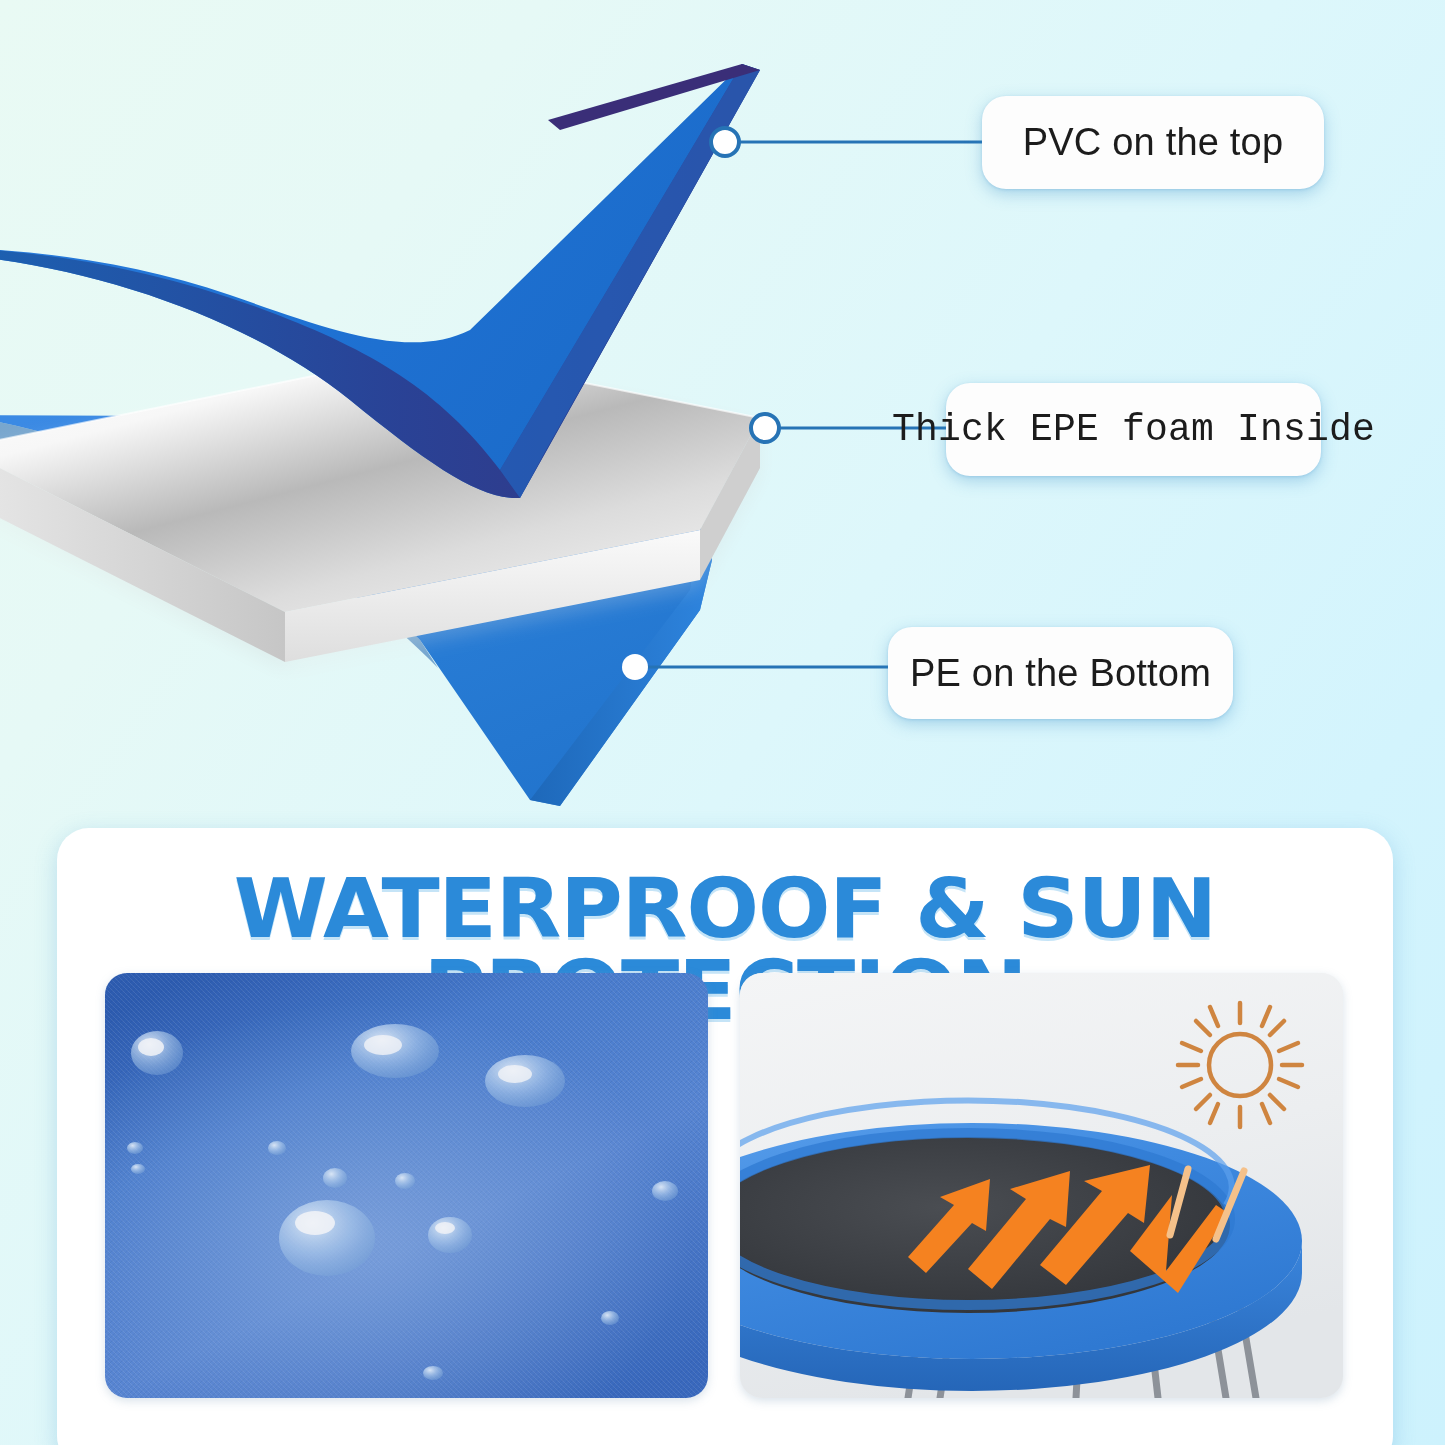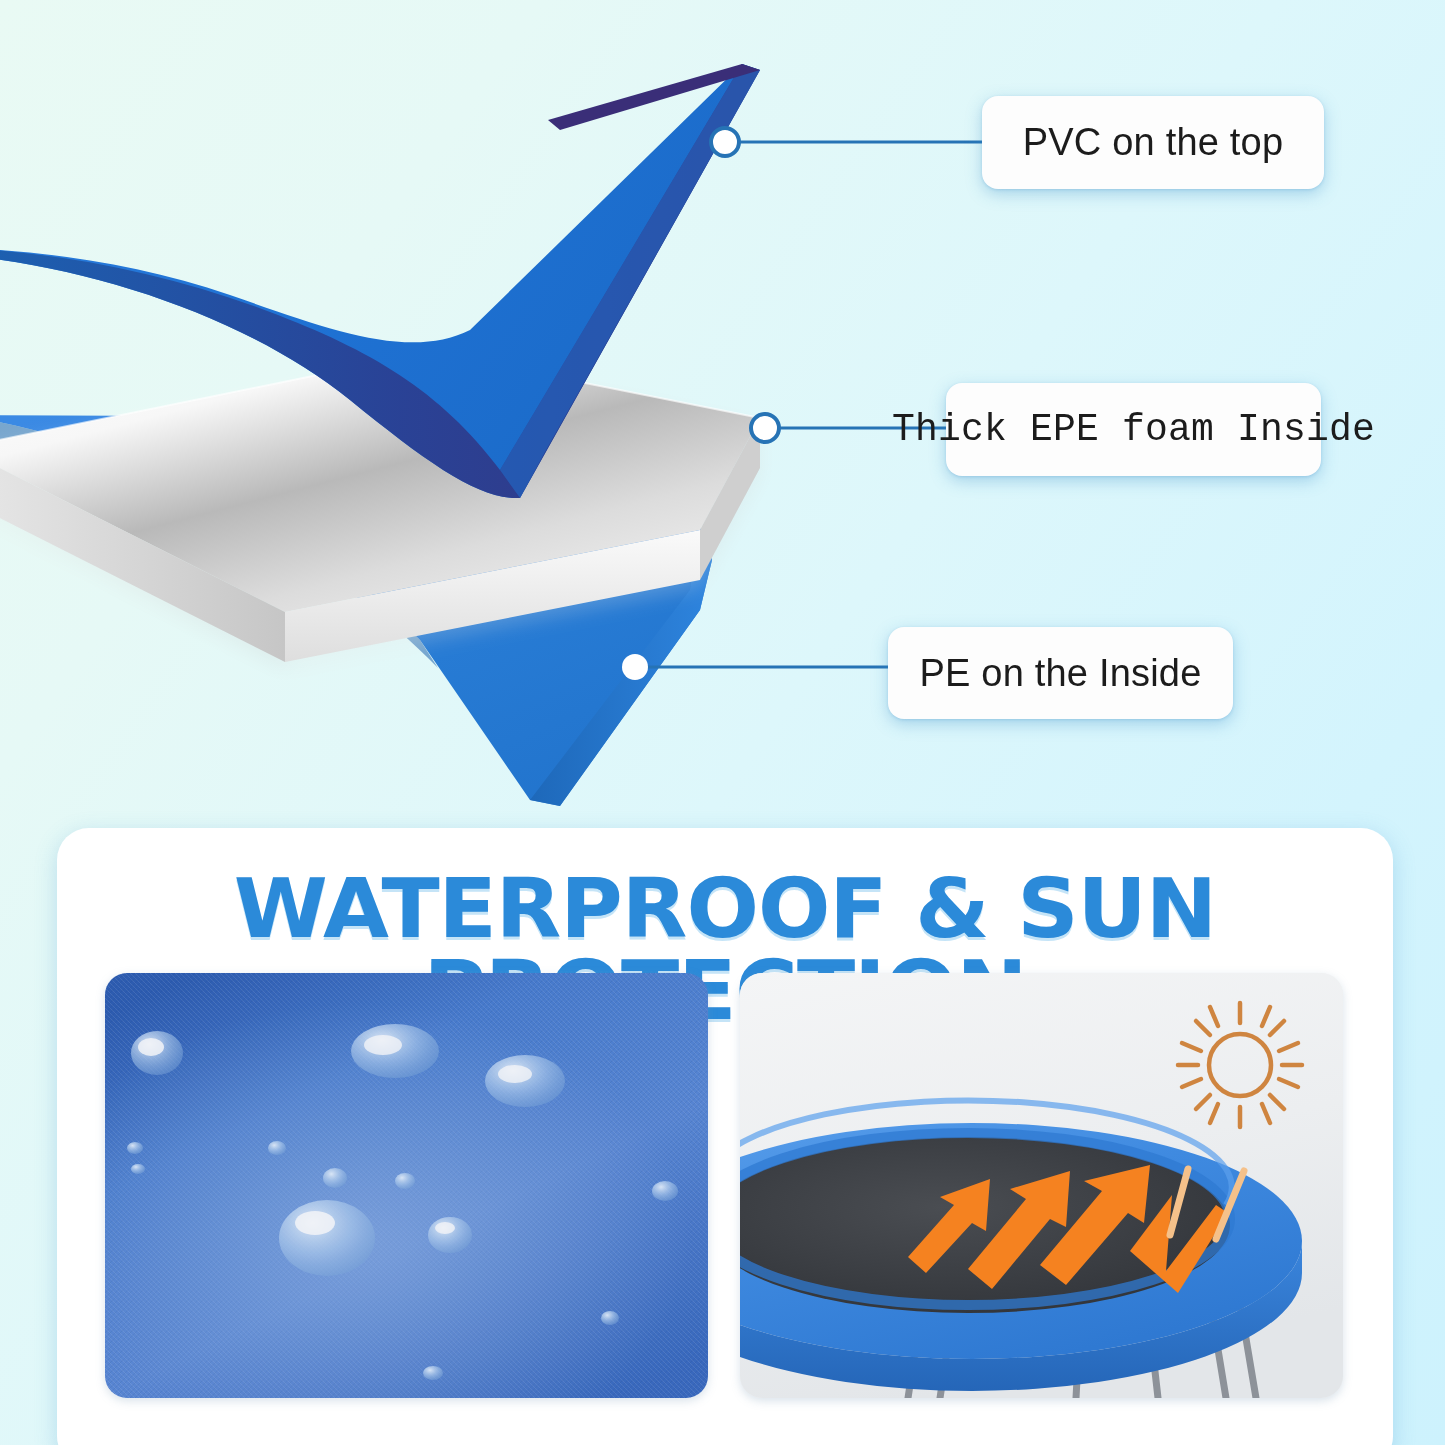--- a/index.html
+++ b/index.html
@@ -12,21 +12,21 @@
     position:relative;
   }
 
   
   #layer-diagram { position:absolute; left:0; top:0; width:1445px; height:830px; }
 
   
   .callout-box{
     position:absolute;
     background:#fdfdfd;
-    border-radius:16px;
+    border-radius:24px;
     box-shadow:0 5px 16px rgba(60,140,200,.34), 0 1px 3px rgba(60,140,200,.22);
     display:flex; align-items:center; justify-content:center;
     color:#1c1c1c;
     letter-spacing:.2px;
     white-space:nowrap;
   }
   #callout-pvc   { left:982px; top:96px;  width:342px; height:93px;  font-size:38px; }
   #callout-epe   { left:946px; top:383px; width:375px; height:93px;  font-size:38px;font-family:Liberation Mono, monospace; }
   #callout-pe    { left:888px; top:627px; width:345px; height:92px;  font-size:38px; }
 
@@ -151,21 +151,21 @@
   <circle cx="635" cy="667" r="13" fill="#ffffff"></circle>
 </svg>
 
 <div class="callout-box" id="callout-pvc">
   <span>PVC on the top</span>
 </div>
 <div class="callout-box" id="callout-epe">
   <span>Thick EPE foam Inside</span>
 </div>
 <div class="callout-box" id="callout-pe">
-  <span>PE on the Inside</span>
+  <span>PE on the Bottom</span>
 </div>
 
 <div id="feature-card">
 
   <div id="headline">WATERPROOF &amp; SUN PROTECTION</div>
 
   <div class="photo-tile" id="tile-waterproof">
     <svg viewBox="0 0 603 425" width="603" height="425" preserveAspectRatio="none">
       <defs>
         <linearGradient id="gCloth" x1="0.15" y1="0" x2="0.85" y2="1">

